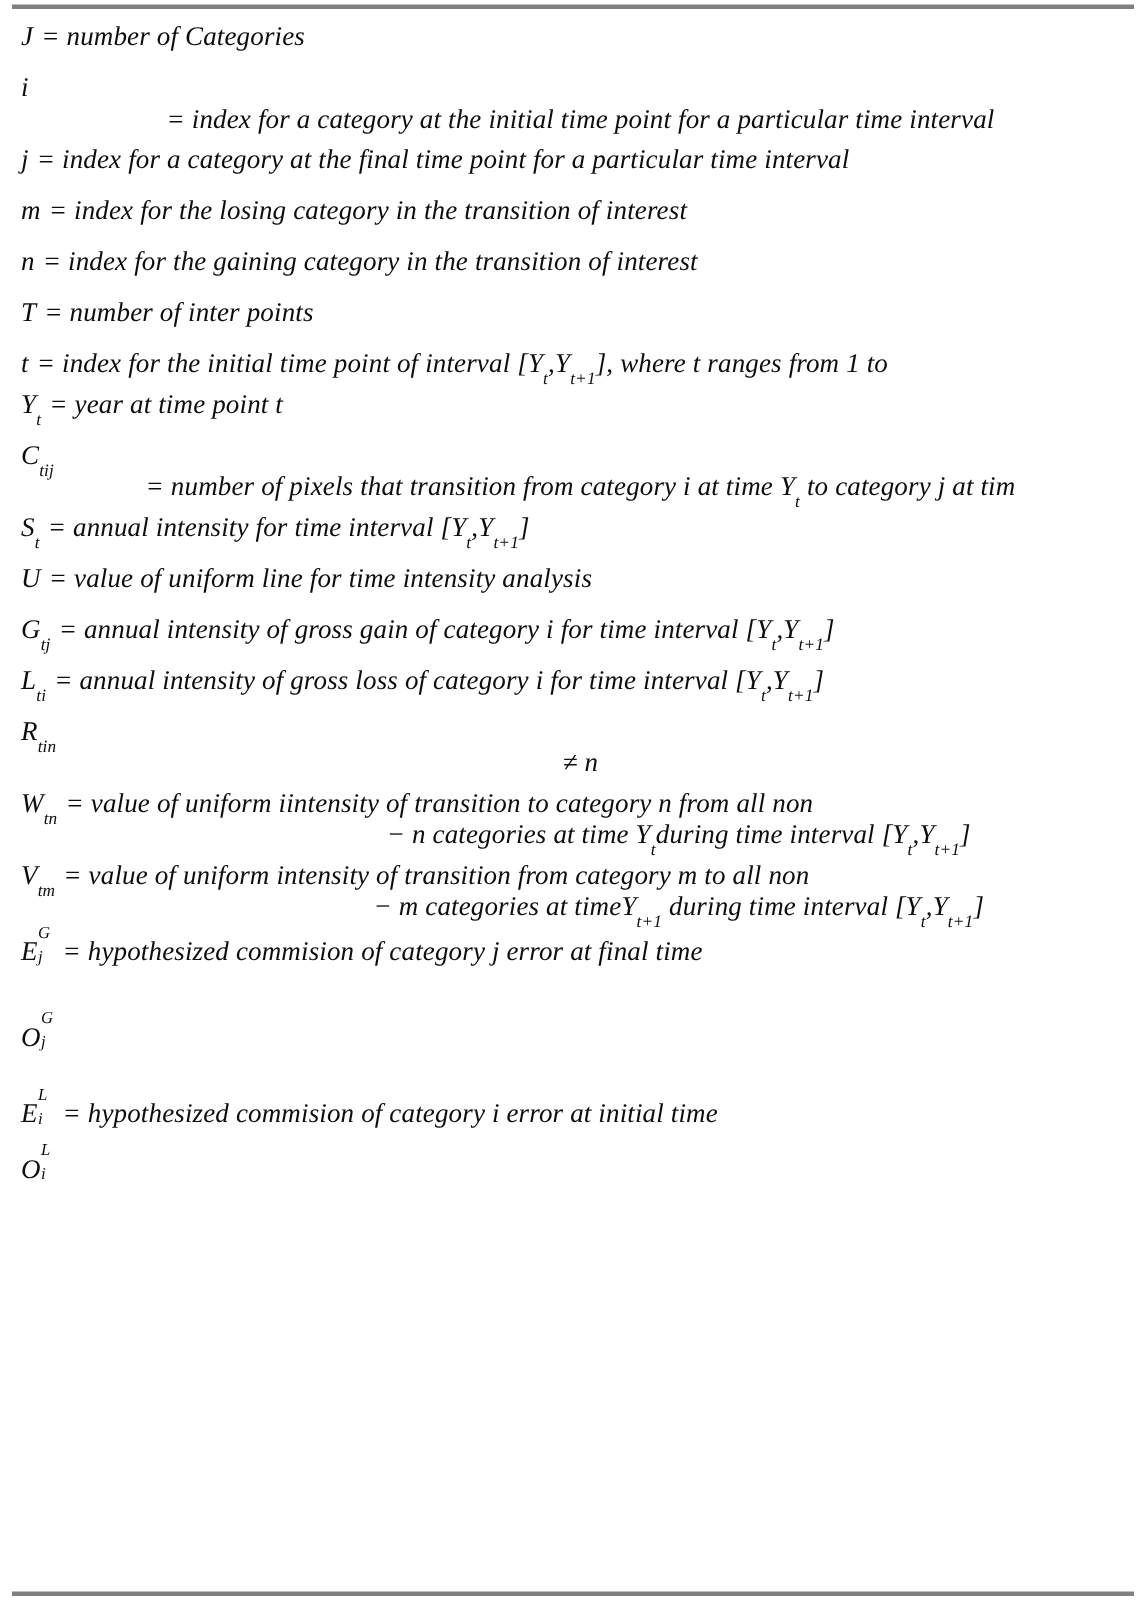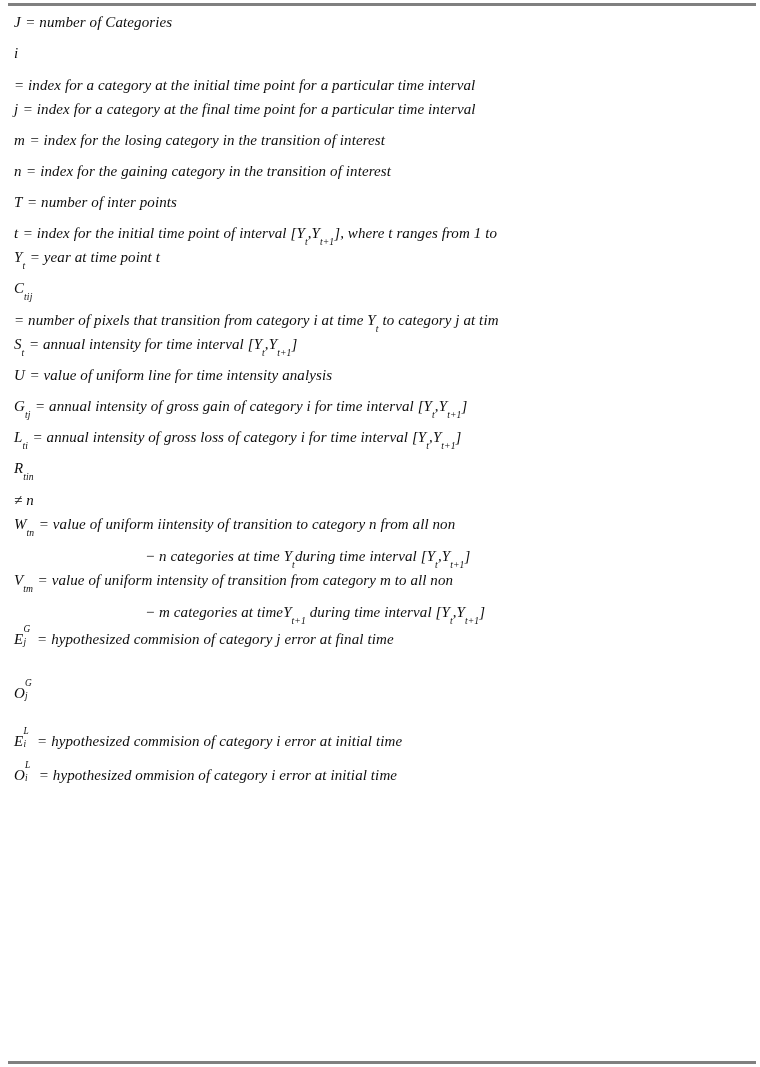--- a/index.html
+++ b/index.html
@@ -35,32 +35,33 @@
     bottom: 3px;
   }
   .body-area {
     padding-left: 14px;
     padding-top: 9px;
     width: 760px;
     box-sizing: border-box;
   }
   .line {
     font-style: italic;
-    font-size: 15px;
+    font-size: 18px;
     line-height: 1.0;
     white-space: nowrap;
     letter-spacing: 0.1px;
   }
   
   .entry { margin-bottom: 16px; }
   .entry.tight { margin-bottom: 9px; }
   .entry.wide  { margin-bottom: 30px; }
   .entry.xwide { margin-bottom: 36px; }
   .cont {
-    margin-top: 17px;
+    margin-top: 3px;
+    text-align: center;
   }
   .cont-indent {
     padding-left: 131px;
   }
   .noindent { padding-left: 0; }
 
   sub, sup {
     font-size: 0.64em;
     font-style: italic;
     line-height: 0;
@@ -224,21 +225,21 @@
     </div>
 
     <div class="entry">
       <div class="line">
         <span>E</span><span class="subsup"><span class="sup-part">L</span><span class="sub-part">i</span></span><span class="sp"></span><span>= hypothesized commision of category i error at initial  time</span>
       </div>
     </div>
 
     <div class="entry">
       <div class="line">
-        <span>O</span><span class="subsup"><span class="sup-part">L</span><span class="sub-part">i</span></span><span class="sp"></span><span>= hypothesized ommision of category i error at initial  time</span>
+        <span>O</span><span class="subsup"><span class="sup-part">L</span><span class="sub-part">i</span></span><span class="sp"></span>
       </div>
     </div>
 
   </div>
 
   <div class="rule rule-bottom"></div>
 
 </div>
 
 </body></html>

